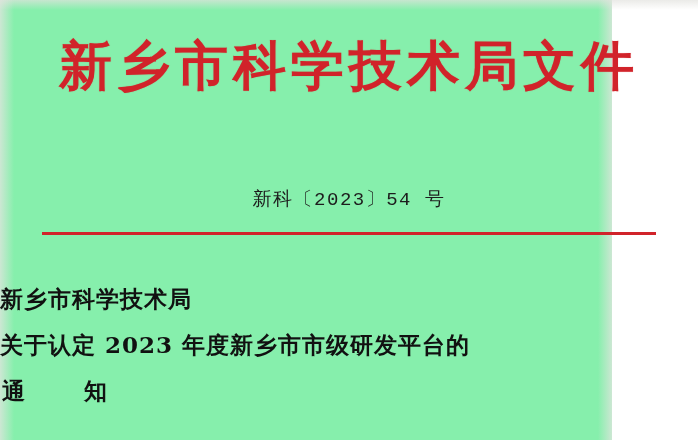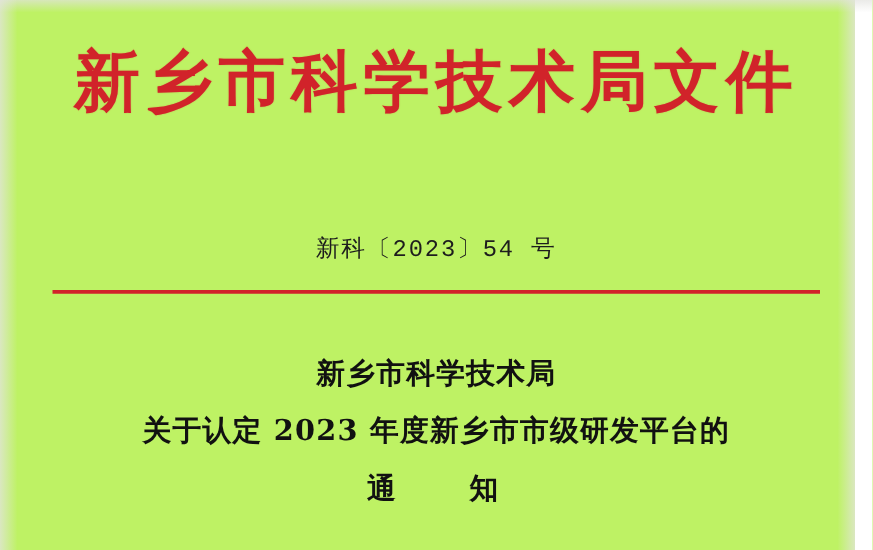--- a/index.html
+++ b/index.html
@@ -8,23 +8,23 @@
   }
   body {
     width: 698px;
     height: 440px;
     background: #ffffff;
     font-family: "Liberation Serif", "DejaVu Serif", serif;
     overflow: hidden;
   }
   .page {
     position: relative;
-    width: 684px;
+    width: 612px;
     height: 440px;
-    background: #bef264;
+    background: #86efac;
   }
   
   .masthead {
     position: absolute;
     top: 34px;
     left: 0;
     width: 698px;
     text-align: center;
     color: #d1232a;
     font-family: "DejaVu Serif", "Liberation Serif", serif;
@@ -55,35 +55,34 @@
     width: 614px;
     height: 3px;
     background: #d1232a;
   }
   
   .title-block {
     position: absolute;
     top: 276px;
     left: 0;
     width: 698px;
-    text-align: center;
     color: #111111;
     font-family: "DejaVu Serif", "Liberation Serif", serif;
     font-weight: bold;
     font-size: 23px;
     line-height: 2.0;
     letter-spacing: 1px;
   }
   .title-line {
     display: block;
     white-space: nowrap;
   }
   .title-line.notice {
     letter-spacing: 18px;
-    padding-left: 12px;
+    padding-left: 2px;
   }
   
   .scan-edge-left,
   .scan-edge-right {
     position: absolute;
     top: 0;
     width: 14px;
     height: 440px;
     pointer-events: none;
   }

